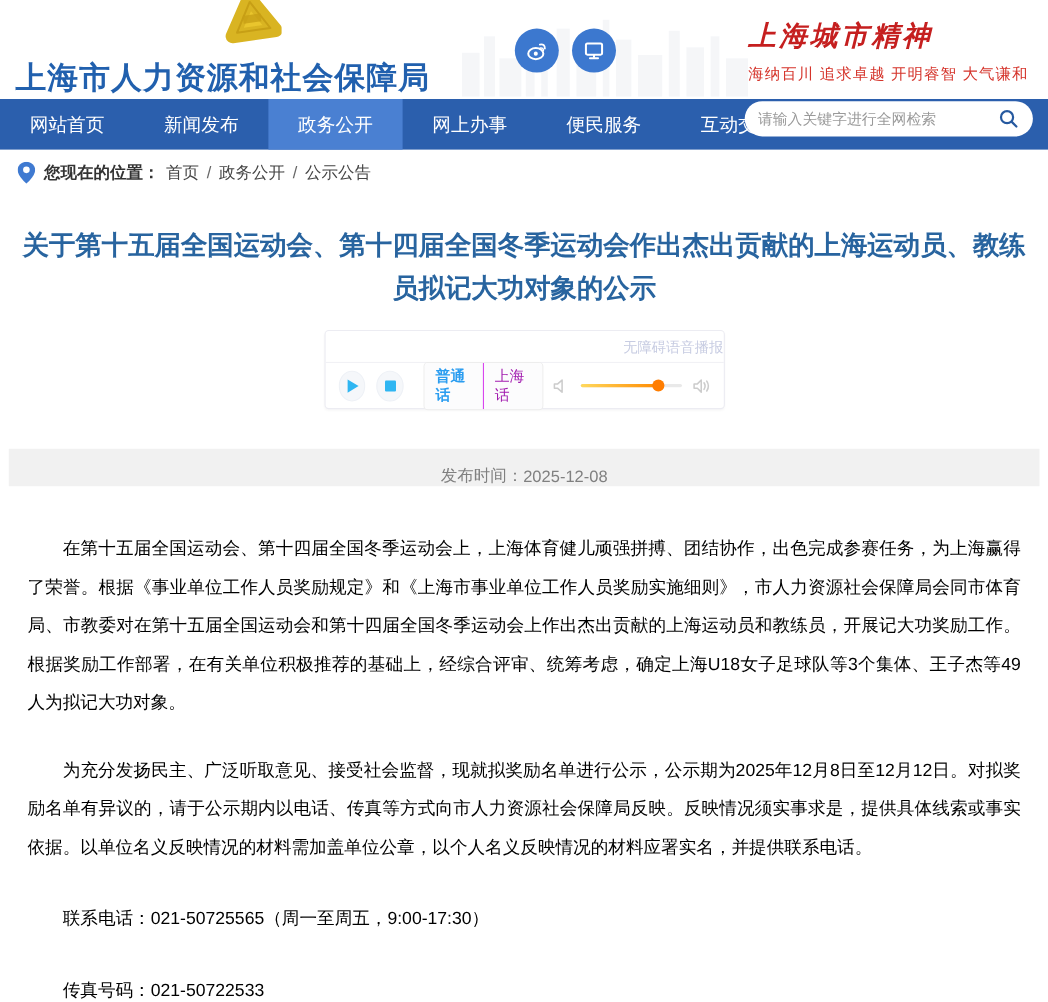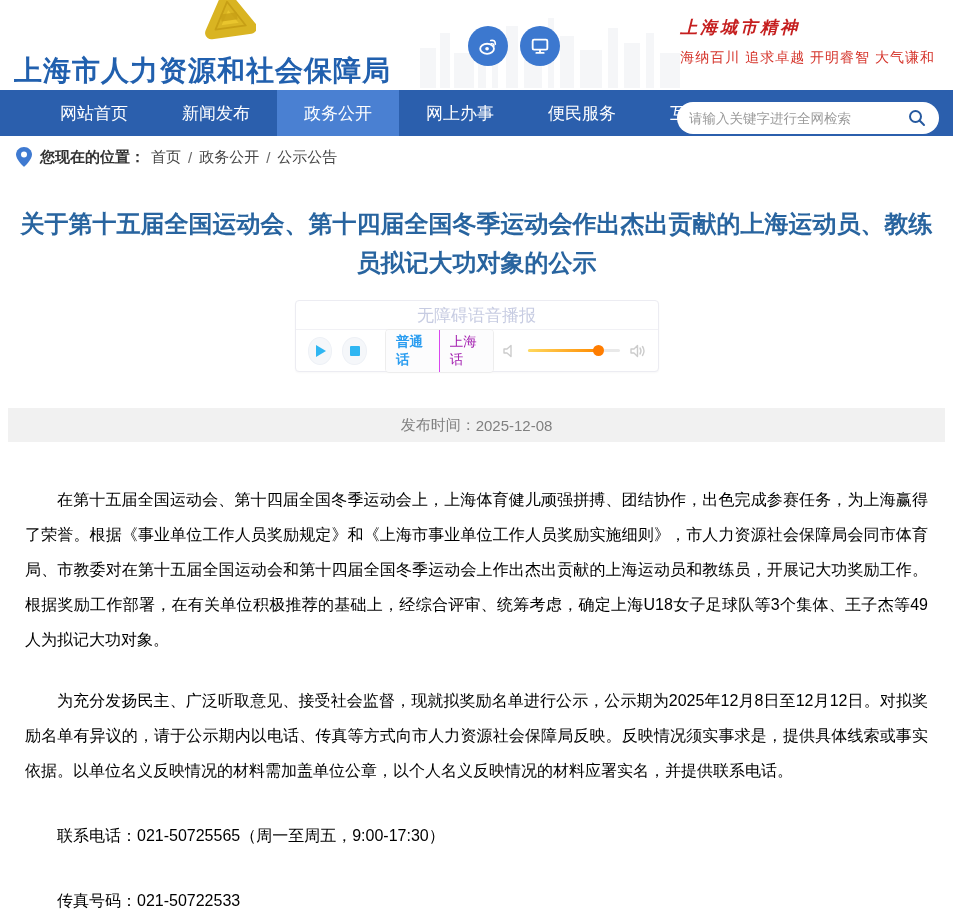--- a/index.html
+++ b/index.html
@@ -15,59 +15,59 @@
   .site-title { font-size:28px; font-weight:bold; color:#2160ae; letter-spacing:1px; line-height:32px; }
   .site-subtitle { font-size:10.5px; color:#2f6ab2; letter-spacing:.6px; margin-top:3px; }
   .header-mid { position:absolute; left:420px; top:0; width:260px; height:90px; }
   .skyline { position:absolute; left:0; top:8px; width:260px; height:80px; opacity:.55; }
   .circle-icon { position:absolute; top:26px; width:40px; height:40px; border-radius:50%;
     background:#3c78cf; display:flex; align-items:center; justify-content:center; cursor:pointer; }
   .circle-icon.weibo { left:48px; }
   .circle-icon.monitor { left:100px; }
   .spirit { position:absolute; right:18px; top:16px; text-align:left; }
   .spirit-title { font-family:"Liberation Serif","DejaVu Serif",serif; font-style:italic; font-weight:bold;
-    font-size:17px; color:#c51f1f; letter-spacing:3px; }
+    font-size:25px; color:#c51f1f; letter-spacing:3px; }
   .spirit-text { font-size:14px; color:#d5342b; margin-top:10px; letter-spacing:1px; }
   
-  .nav { height:46px; background:#2b5fad; display:flex; align-items:stretch; position:relative;padding-left:33px; }
+  .nav { height:46px; background:#2b5fad; display:flex; align-items:stretch; position:relative; }
   .nav-item { color:#fff; font-size:17px; display:flex; align-items:center; padding:0 27px; cursor:pointer; text-decoration:none; }
   .nav-item.active { background:#4a80d2; }
-  .search-box { position:absolute; right:14px; top:12px; width:262px; height:32px; background:#fff;
+  .search-box { position:absolute; right:14px; top:2px; width:262px; height:32px; background:#fff;
     border-radius:16px; display:flex; align-items:center; padding:0 12px; }
   .search-box input { flex:1; border:none; outline:none; font-size:13.5px; color:#333; background:transparent; }
   .search-box input::placeholder { color:#9a9a9a; }
   .search-btn { width:20px; height:20px; cursor:pointer; flex:none; }
   
   .breadcrumb { height:42px; display:flex; align-items:center; padding:0 16px; font-size:15px; color:#333; }
   .pin-svg { width:16px; height:20px; margin-right:8px; }
   .crumb-label { font-weight:bold; margin-right:6px; }
   .crumb-link { color:#444; text-decoration:none; cursor:pointer; }
   .crumb-sep { color:#666; margin:0 7px; }
   
   .article-title { margin:26px 14px 18px; text-align:center; font-size:24px; font-weight:bold;
     color:#28649f; line-height:39px; }
   
   .player { width:364px; margin:6px auto 0; border:1px solid #ececf2; border-radius:4px; background:#fff; box-shadow:0 1px 2px rgba(0,0,0,.03); }
-  .player-caption { height:29px; line-height:29px; text-align:center; color:#c7cce2; font-size:17px; border-bottom:1px solid #f1f1f5; }
+  .player-caption { height:29px; line-height:29px; text-align:right; color:#c7cce2; font-size:13px; border-bottom:1px solid #f1f1f5; }
   .player-controls { height:41px; display:flex; align-items:center; padding:0 12px; }
   .round-btn { width:28px; height:28px; border-radius:50%; background:#f5f7fa; border:1px solid #eef1f6;
     display:flex; align-items:center; justify-content:center; cursor:pointer; margin-right:10px; }
   .play-tri { width:0; height:0; border-left:10px solid #2fb6f2; border-top:6px solid transparent; border-bottom:6px solid transparent; margin-left:3px; }
   .stop-sq { width:10px; height:10px; background:#2fb6f2; border-radius:1px; }
   .lang-toggle { display:flex; border:1px solid #ededed; border-radius:4px; overflow:hidden; margin:0 8px 0 8px; }
   .lang-opt { padding:3px 10px; font-size:13.5px; cursor:pointer; background:#fcfcfd; }
   .lang-opt.active { color:#2b9df0; font-weight:bold; }
   .lang-opt.inactive { color:#a21caf; border-left:1px solid #d946ef; }
   .vol-group { display:flex; align-items:center; margin-left:auto; }
   .vol-icon { width:16px; height:16px; flex:none; }
   .vol-track { width:92px; height:3px; background:#e9e9e9; border-radius:2px; margin:0 10px; position:relative; cursor:pointer; }
   .vol-fill { height:3px; border-radius:2px; background:linear-gradient(90deg,#ffd95e,#ff8a00); position:relative; }
   .vol-knob { position:absolute; right:-5px; top:-4px; width:11px; height:11px; border-radius:50%; background:#ff7d00; cursor:grab; }
   
-  .date-bar { margin:36px 8px 0; height:34px; background:#f1f1f1; display:flex; align-items:center; justify-content:center;
+  .date-bar { margin:36px 8px 0; height:34px; background:#f1f1f1; display:flex; align-items:flex-end; justify-content:center;
     font-size:15px; color:#808080; }
   
   .content { padding:14px 25px 0; }
   .content p { font-size:16px; line-height:35px; text-indent:2em; text-align:justify; margin-top:26px; color:#000000; }
   .content p.contact { margin-top:30px; }
 </style>
 </head>
 <body>
 
 <div class="header">

